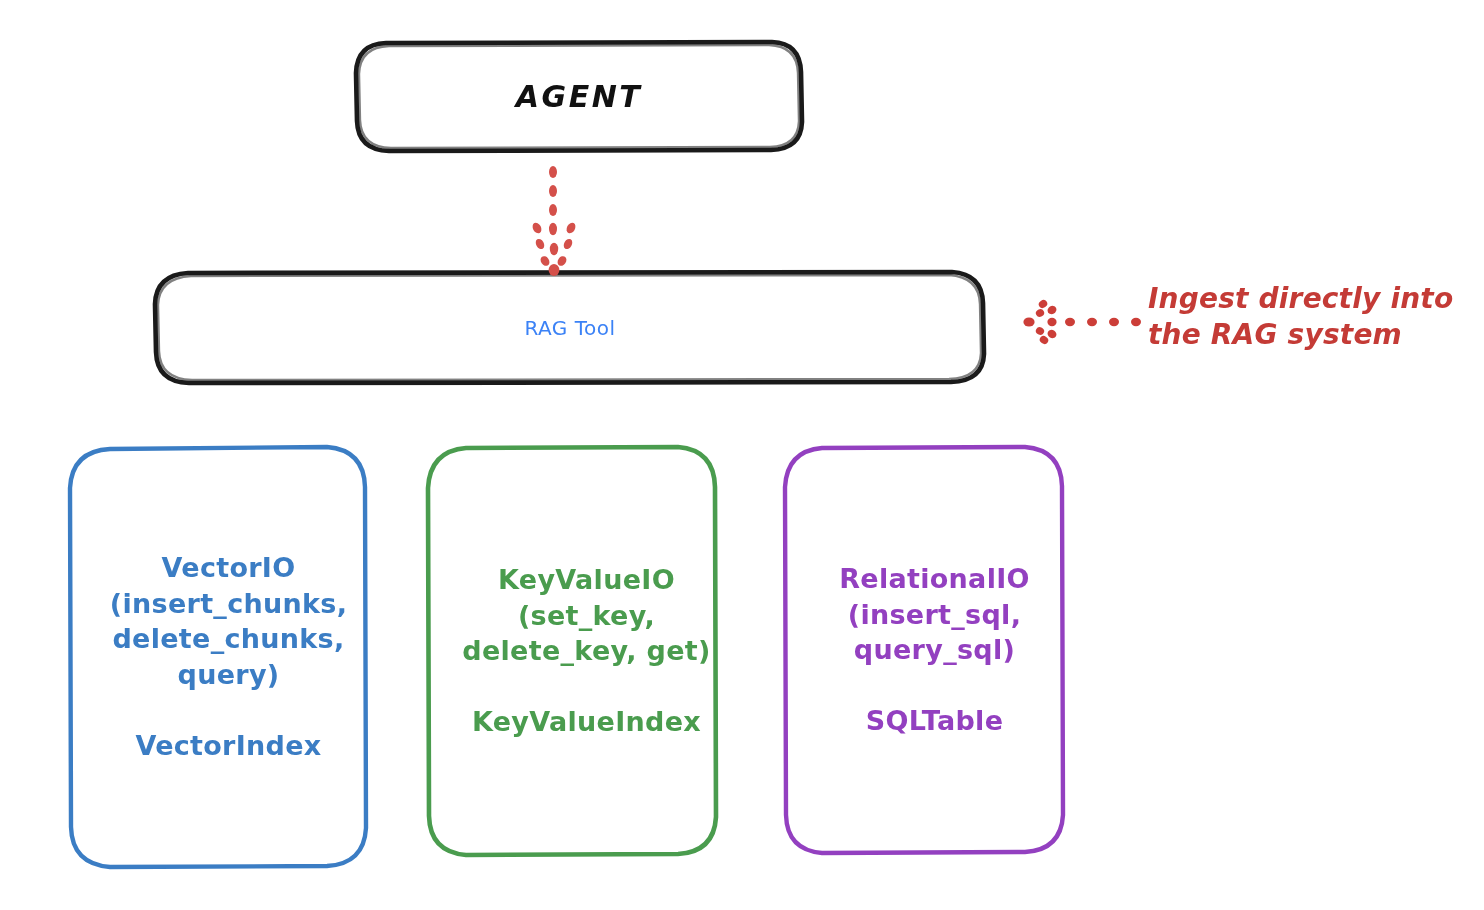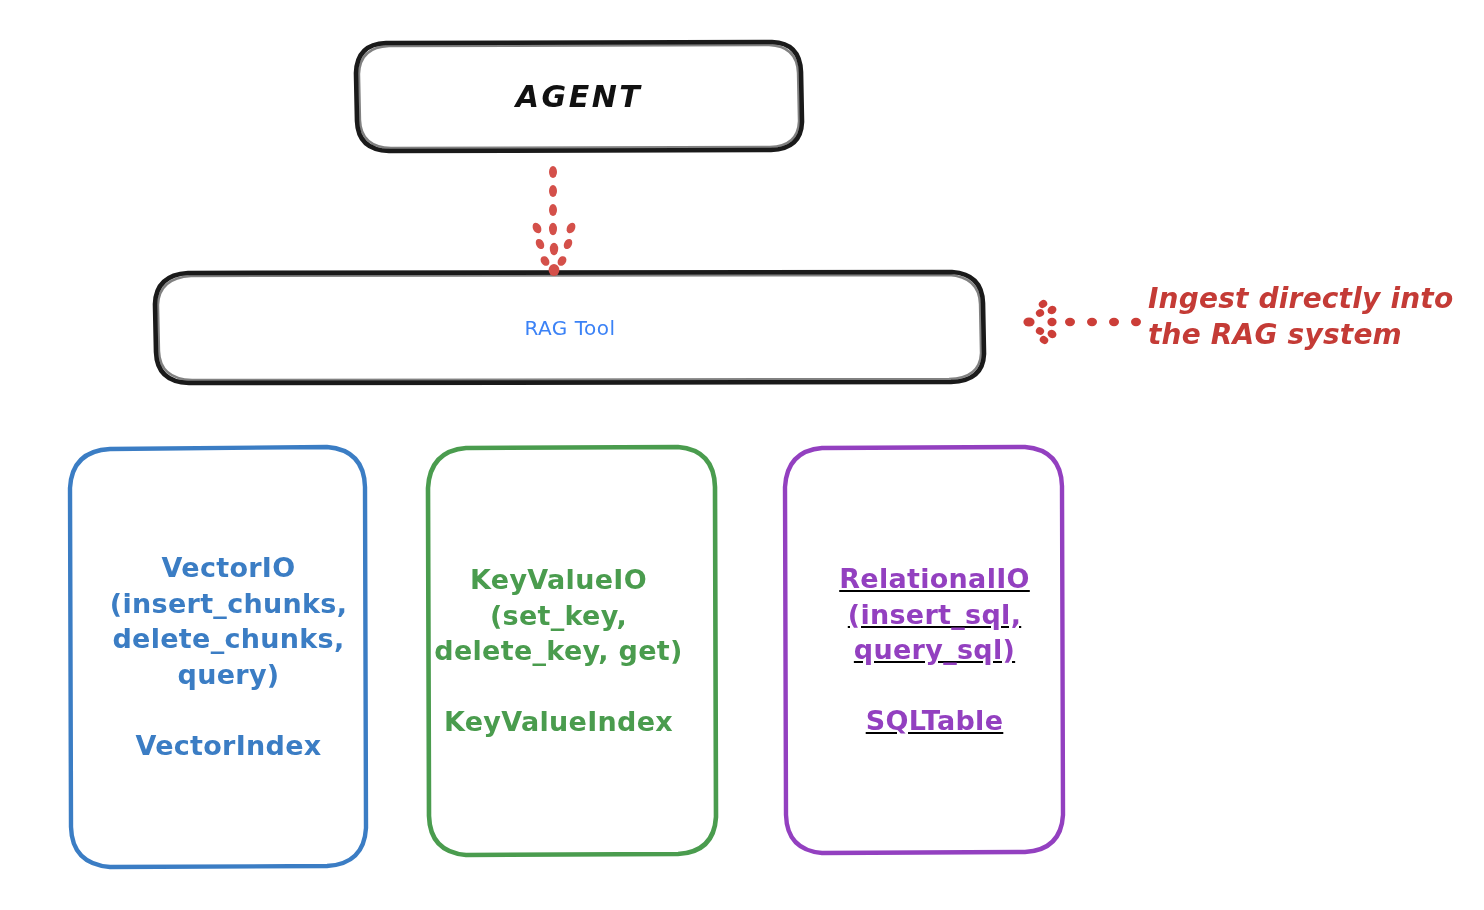--- a/index.html
+++ b/index.html
@@ -70,32 +70,31 @@
   }
 
   
   #node-vectorio {
     left: 70px;
     top: 447px;
     width: 296px;
     height: 420px;
   }
   #node-keyvalueio {
-    left: 404px;
+    left: 432px;
     top: 447px;
     width: 288px;
     height: 408px;
     justify-content: center;
   }
   #node-relationalio {
     left: 786px;
     top: 447px;
     width: 276px;
     height: 406px;
-    text-decoration: underline;
   }
   .node.provider .node-label {
     font-size: 27px;
     font-weight: 600;
     letter-spacing: 0.3px;
     padding: 0 6px;
     margin-left: 21px;
   }
   #node-vectorio .node-label { color: #3B7DC4; }
   #node-keyvalueio .node-label { color: #4A9C4E; }

